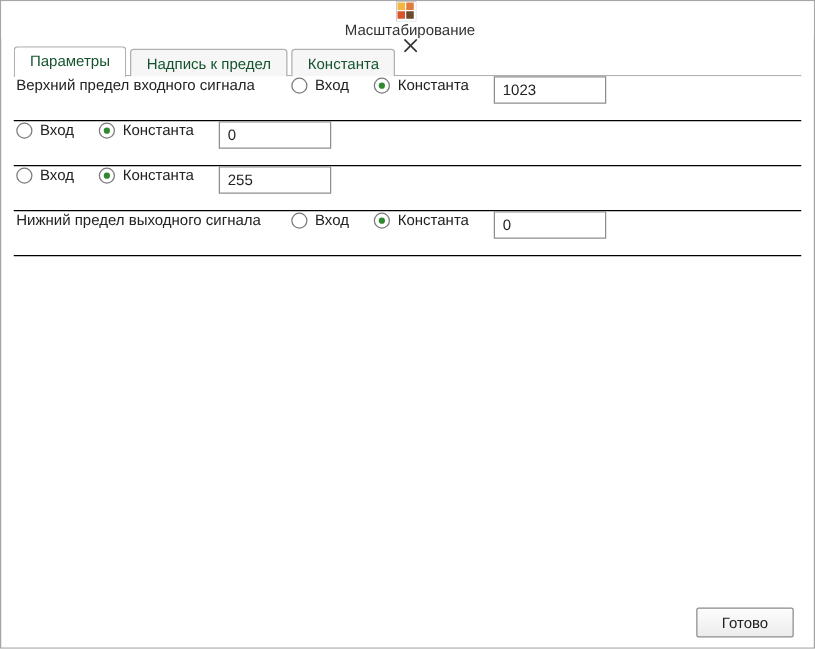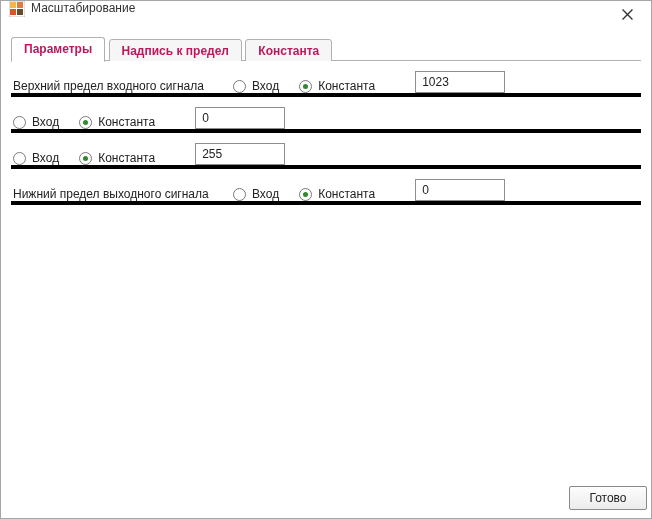--- a/index.html
+++ b/index.html
@@ -14,24 +14,25 @@
   .window {
     position: relative;
     width: 652px; height: 519px;
     background: #fff;
     border: 1px solid #a6a6a6;
   }
   
   .titlebar {
     height: 30px;
     display: flex;
-    align-items: flex-start;
+    align-items: center;
     padding: 0 4px 0 8px;
     background: #fff;
     color: #444;
+    flex-direction: column;
   }
   .app-icon {
     width: 16px; height: 16px;
     margin-right: 6px;
     flex: 0 0 auto;
   }
   .title-text {
     flex: 1 1 auto;
     font-size: 12px;
     color: #333;
@@ -59,47 +60,46 @@
     display: inline-block;
     height: 24px;
     line-height: 22px;
     padding: 0 12px;
     border: 1px solid #b0b0b0;
     border-bottom: 1px solid #b0b0b0;
     background: #f6f6f6;
     margin-right: 0px;
     border-radius: 3px 3px 0 0;
     font-size: 12px;
-    color: #be185d;
+    color: #14532d;
     vertical-align: bottom;
     top: 1px;
-    font-weight: bold;
   }
   .tab.active {
     background: #fff;
     border-bottom: 1px solid #fff;
     z-index: 2;
     top: 0;
     height: 25px;
     line-height: 23px;
   }
 
   
   .content {
     position: absolute;
     left: 10px; right: 10px;
     top: 60px;
     bottom: 40px;
     background: #fff;
   }
   .row {
     display: flex;
-    align-items: flex-end;
+    align-items: flex-start;
     height: 36px;
-    border-bottom: 4px solid #000000;
+    border-bottom: 1px solid #000000;
     padding: 0 2px;
   }
   .row-label {
     flex: 0 0 220px;
     font-size: 12px;
     color: #222;
   }
   .radio-group {
     display: flex;
     align-items: center;
@@ -128,27 +128,27 @@
   }
   .value-input {
     width: 90px;
     height: 22px;
     border: 1px solid #8e8e8e;
     padding: 0 6px;
     font-size: 12px;
     font-family: inherit;
     color: #222;
     background: #fff;
-    margin-left: 20px;
+    margin-left: 0;
   }
 
   
   .footer {
     position: absolute;
-    right: 4px; bottom: 8px;
+    right: 16px; bottom: 8px;
     display: flex;
   }
   .btn {
     min-width: 78px;
     height: 24px;
     border: 1px solid #8a8a8a;
     background: linear-gradient(#fdfdfd, #ececec);
     font-size: 12px;
     font-family: inherit;
     color: #222;

